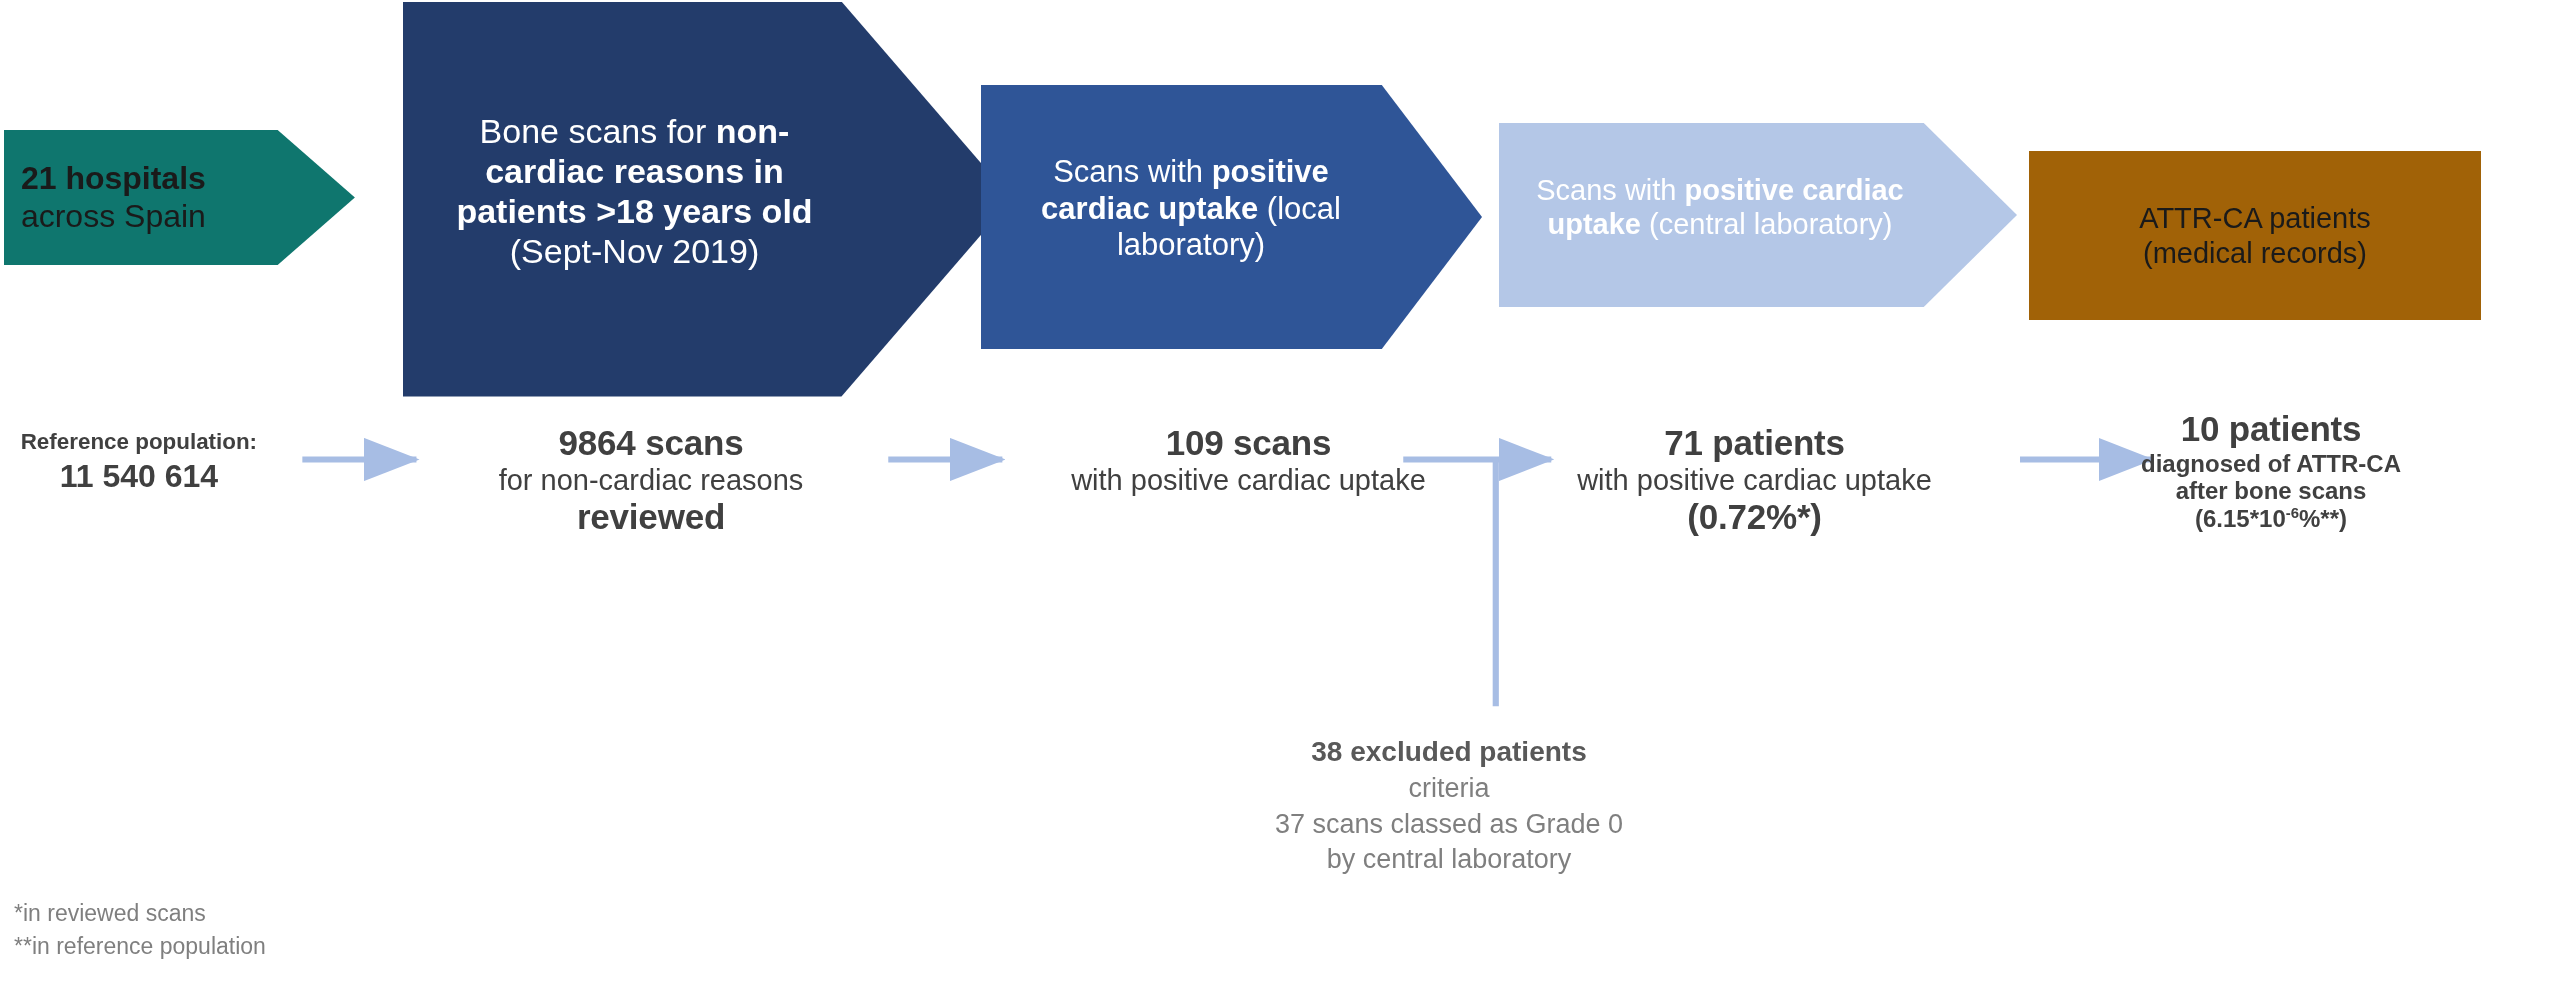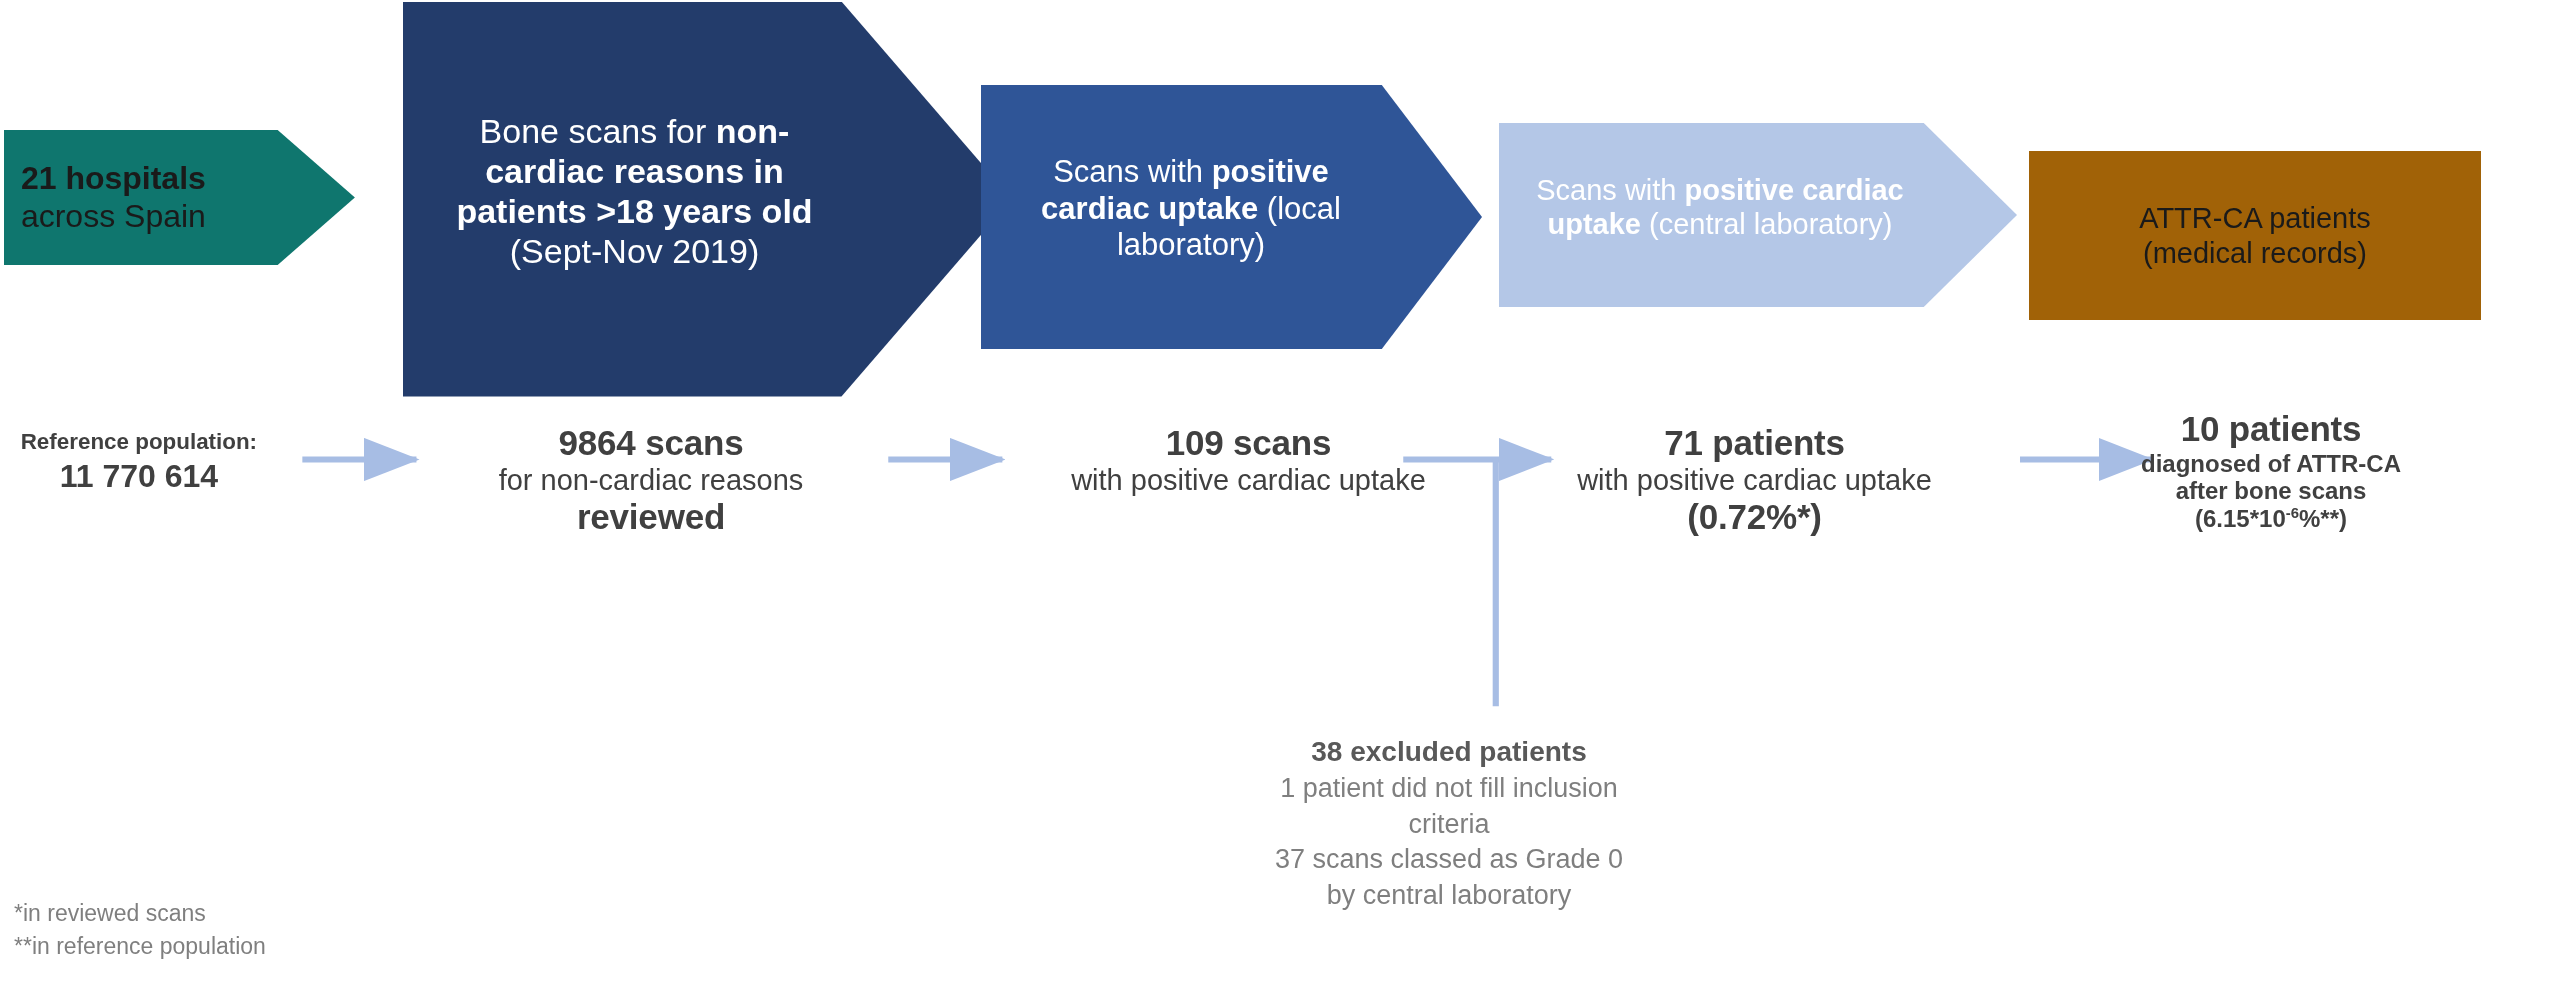--- a/index.html
+++ b/index.html
@@ -169,21 +169,21 @@
 
   <div class="chev" id="stage-attrca">
     <span>
       <span class="reg">ATTR-CA patients</span><br>
       <span class="reg">(medical records)</span>
     </span>
   </div>
 
   <div class="num-block" id="num-reference">
     <span class="lab">Reference population:</span>
-    <span class="val">11 770 614</span>
+    <span class="val">11 540 614</span>
   </div>
 
   <div class="num-block" id="num-9864">
     <span class="big">9864 scans</span>
     <span class="sml">for non-cardiac reasons</span>
     <span class="big">reviewed</span>
   </div>
 
   <div class="num-block" id="num-109">
     <span class="big">109 scans</span>
@@ -198,21 +198,20 @@
 
   <div class="num-block" id="num-10">
     <span class="big">10 patients</span>
     <span class="mid">diagnosed of ATTR-CA</span>
     <span class="mid">after bone scans</span>
     <span class="mid"><span>(6.15*10</span><span class="sup">-6</span><span>%**)</span></span>
   </div>
 
   <div id="excluded-block">
     <span class="ex-title">38 excluded patients</span>
-    <span class="ex-line">1 patient did not fill inclusion</span>
     <span class="ex-line">criteria</span>
     <span class="ex-line">37 scans classed as Grade 0</span>
     <span class="ex-line">by central laboratory</span>
   </div>
 
   <div id="footnotes">
     <span>*in reviewed scans</span>
     <span>**in reference population</span>
   </div>
 

